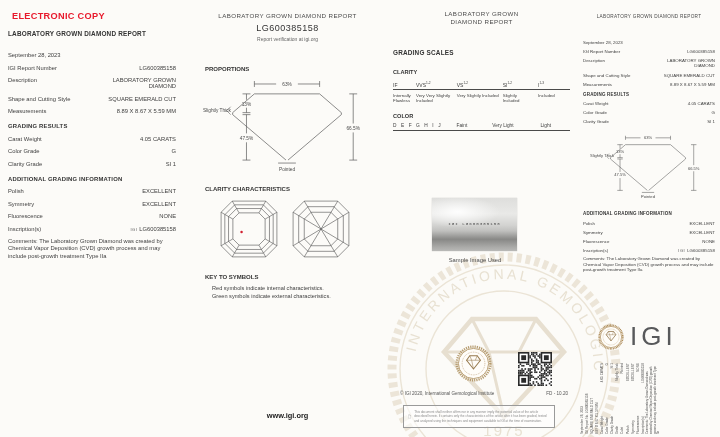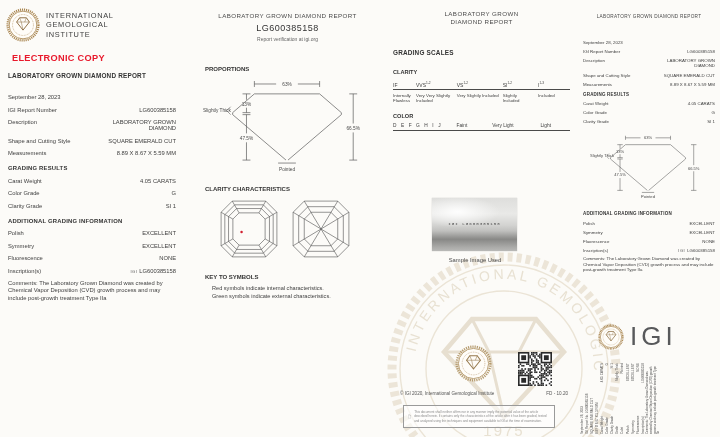--- a/index.html
+++ b/index.html
@@ -99,34 +99,20 @@
     <g fill="#fcfbf8" stroke="#e7dfd0" stroke-width="4.5">
       <path d="M69,112 L97,79 L161,79 L189,112 L129,177 Z"></path>
     </g>
     <g fill="none" stroke="#e7dfd0" stroke-width="3">
       <path d="M69,112 H189 M97,79 L114,112 L129,177 M161,79 L144,112 M114,112 H144"></path>
     </g>
     <text x="129" y="196" text-anchor="middle" style="font-size:15px;letter-spacing:2px;fill:#e8e1d2">1975</text>
   </svg>
 
   <section class="panel p1">
-    <div class="logo-row">
-      <svg width="34" height="34" viewBox="0 0 40 40">
-        <circle cx="20" cy="20" r="18.2" fill="none" stroke="#a9854f" stroke-width="2.6" stroke-dasharray="1.3 1.1"></circle>
-        <circle cx="20" cy="20" r="16.3" fill="#fffdf9" stroke="#a9854f" stroke-width="1"></circle>
-        <circle cx="20" cy="20" r="12.3" fill="none" stroke="#b2905e" stroke-width=".7" stroke-dasharray="1 .9"></circle>
-        <path d="M12.5 16.5 L16 11.5 L24 11.5 L27.5 16.5 L20 26 Z" fill="none" stroke="#8a6a3e" stroke-width="1.1"></path>
-        <path d="M12.5 16.5 H27.5 M16 11.5 L18 16.5 L20 26 M24 11.5 L22 16.5" fill="none" stroke="#8a6a3e" stroke-width=".6"></path>
-      </svg>
-      <div class="inst-name">
-        <div>INTERNATIONAL</div>
-        <div>GEMOLOGICAL</div>
-        <div>INSTITUTE</div>
-      </div>
-    </div>
     <div class="ecopy">ELECTRONIC COPY</div>
     <div class="p1-content">
       <div class="rep-title-1">LABORATORY GROWN DIAMOND REPORT</div>
       <div class="date">September 28, 2023</div>
 
       <div style="margin-top:5px">
         <div class="kv">
           <span class="l">IGI Report Number</span>
           <span class="v">LG600385158</span>
         </div>
@@ -226,20 +212,21 @@
         </g>
       </svg>
     </div>
 
     <div class="sec-h2" style="margin-top:14px">KEY TO SYMBOLS</div>
     <div class="key-lines">
       <div>Red symbols indicate internal characteristics.</div>
       <div>Green symbols indicate external characteristics.</div>
     </div>
 
+    <div class="site">www.igi.org</div>
   </section>
 
   <section class="panel p3">
     <div class="p3-head">
       <div>LABORATORY GROWN</div>
       <div>DIAMOND REPORT</div>
     </div>
 
     <div class="gs" style="margin-top:22px">
       <div class="gs-h">GRADING SCALES</div>

